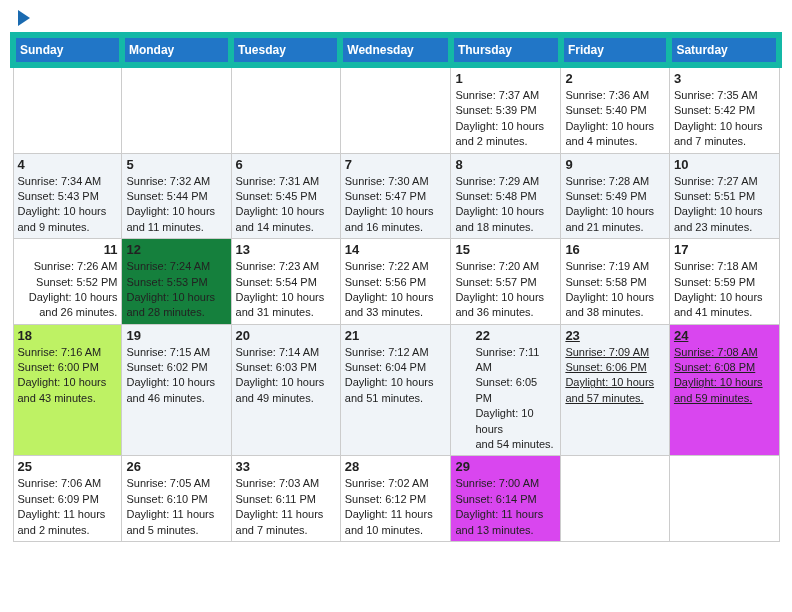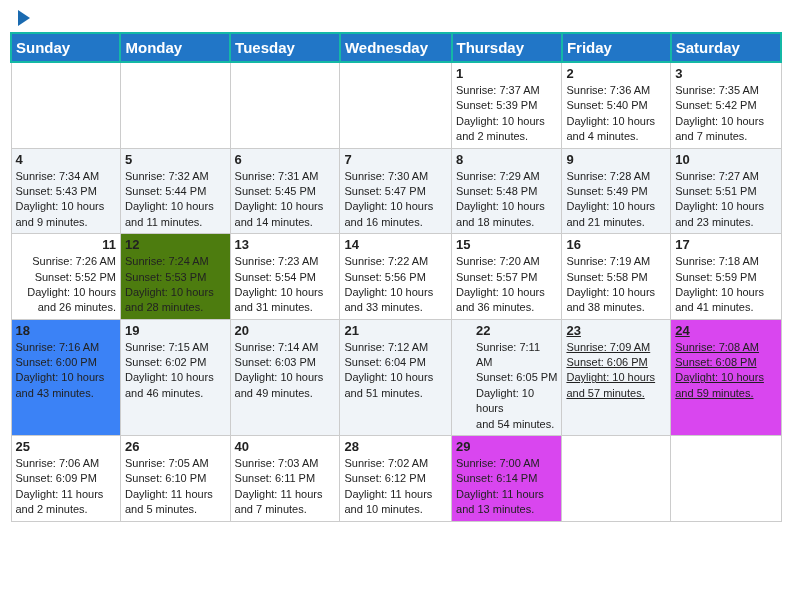--- a/index.html
+++ b/index.html
@@ -35,24 +35,24 @@
       margin-left: 2px;
     }
     .title-block { text-align: right; }
     .title-block h1 { font-size: 32px; font-weight: bold; color: #222; }
     .title-block h2 { font-size: 15px; font-weight: normal; color: #333; }
 
     .calendar { width: 100%; border-collapse: collapse; }
     .calendar th {
       background: #2176c7;
       color: #fff;
-      font-size: 15px;
+      font-size: 12px;
       font-weight: bold;
       padding: 5px 4px;
-      border: 2px solid #14b8a6;
+      border: 6px solid #14b8a6;
       text-align: left;
     }
     .calendar td {
       width: 113px;
       vertical-align: top;
       border: 1px solid #ccc;
       padding: 3px 4px;
       font-size: 10px;
       color: #222;
       height: 80px;
@@ -150,21 +150,21 @@
         <td style="background: rgb(240, 244, 248); margin-left: 36px;">
           <span class="day-num">10</span>
           <div class="day-info">Sunrise: 7:27 AM<br>Sunset: 5:51 PM<br>Daylight: 10 hours<br>and 23 minutes.</div>
         </td>
       </tr>
       <tr>
         <td style="background: rgb(255, 255, 255); text-align: right;">
           <span class="day-num">11</span>
           <div class="day-info">Sunrise: 7:26 AM<br>Sunset: 5:52 PM<br>Daylight: 10 hours<br>and 26 minutes.</div>
         </td>
-        <td style="background: #4d7c0f;">
+        <td style="background: #15803d;">
           <span class="day-num">12</span>
           <div class="day-info">Sunrise: 7:24 AM<br>Sunset: 5:53 PM<br>Daylight: 10 hours<br>and 28 minutes.</div>
         </td>
         <td style="background: rgb(255, 255, 255);">
           <span class="day-num">13</span>
           <div class="day-info">Sunrise: 7:23 AM<br>Sunset: 5:54 PM<br>Daylight: 10 hours<br>and 31 minutes.</div>
         </td>
         <td style="background: rgb(255, 255, 255);">
           <span class="day-num">14</span>
           <div class="day-info">Sunrise: 7:22 AM<br>Sunset: 5:56 PM<br>Daylight: 10 hours<br>and 33 minutes.</div>
@@ -176,21 +176,21 @@
         <td style="background: rgb(255, 255, 255);">
           <span class="day-num">16</span>
           <div class="day-info">Sunrise: 7:19 AM<br>Sunset: 5:58 PM<br>Daylight: 10 hours<br>and 38 minutes.</div>
         </td>
         <td style="background: rgb(255, 255, 255);">
           <span class="day-num">17</span>
           <div class="day-info">Sunrise: 7:18 AM<br>Sunset: 5:59 PM<br>Daylight: 10 hours<br>and 41 minutes.</div>
         </td>
       </tr>
       <tr>
-        <td style="background: #3b82f6;">
+        <td style="background: #bef264;">
           <span class="day-num">18</span>
           <div class="day-info">Sunrise: 7:16 AM<br>Sunset: 6:00 PM<br>Daylight: 10 hours<br>and 43 minutes.</div>
         </td>
         <td style="background: rgb(240, 244, 248);">
           <span class="day-num">19</span>
           <div class="day-info">Sunrise: 7:15 AM<br>Sunset: 6:02 PM<br>Daylight: 10 hours<br>and 46 minutes.</div>
         </td>
         <td style="background: rgb(240, 244, 248);">
           <span class="day-num">20</span>
           <div class="day-info">Sunrise: 7:14 AM<br>Sunset: 6:03 PM<br>Daylight: 10 hours<br>and 49 minutes.</div>
@@ -215,21 +215,21 @@
       <tr>
         <td style="background: rgb(255, 255, 255);">
           <span class="day-num">25</span>
           <div class="day-info">Sunrise: 7:06 AM<br>Sunset: 6:09 PM<br>Daylight: 11 hours<br>and 2 minutes.</div>
         </td>
         <td style="background: rgb(255, 255, 255);">
           <span class="day-num">26</span>
           <div class="day-info">Sunrise: 7:05 AM<br>Sunset: 6:10 PM<br>Daylight: 11 hours<br>and 5 minutes.</div>
         </td>
         <td style="background: rgb(255, 255, 255);">
-          <span class="day-num">40</span>
+          <span class="day-num">33</span>
           <div class="day-info">Sunrise: 7:03 AM<br>Sunset: 6:11 PM<br>Daylight: 11 hours<br>and 7 minutes.</div>
         </td>
         <td style="background: rgb(255, 255, 255);">
           <span class="day-num">28</span>
           <div class="day-info">Sunrise: 7:02 AM<br>Sunset: 6:12 PM<br>Daylight: 11 hours<br>and 10 minutes.</div>
         </td>
         <td style="background: #d946ef;">
           <span class="day-num">29</span>
           <div class="day-info">Sunrise: 7:00 AM<br>Sunset: 6:14 PM<br>Daylight: 11 hours<br>and 13 minutes.</div>
         </td>

